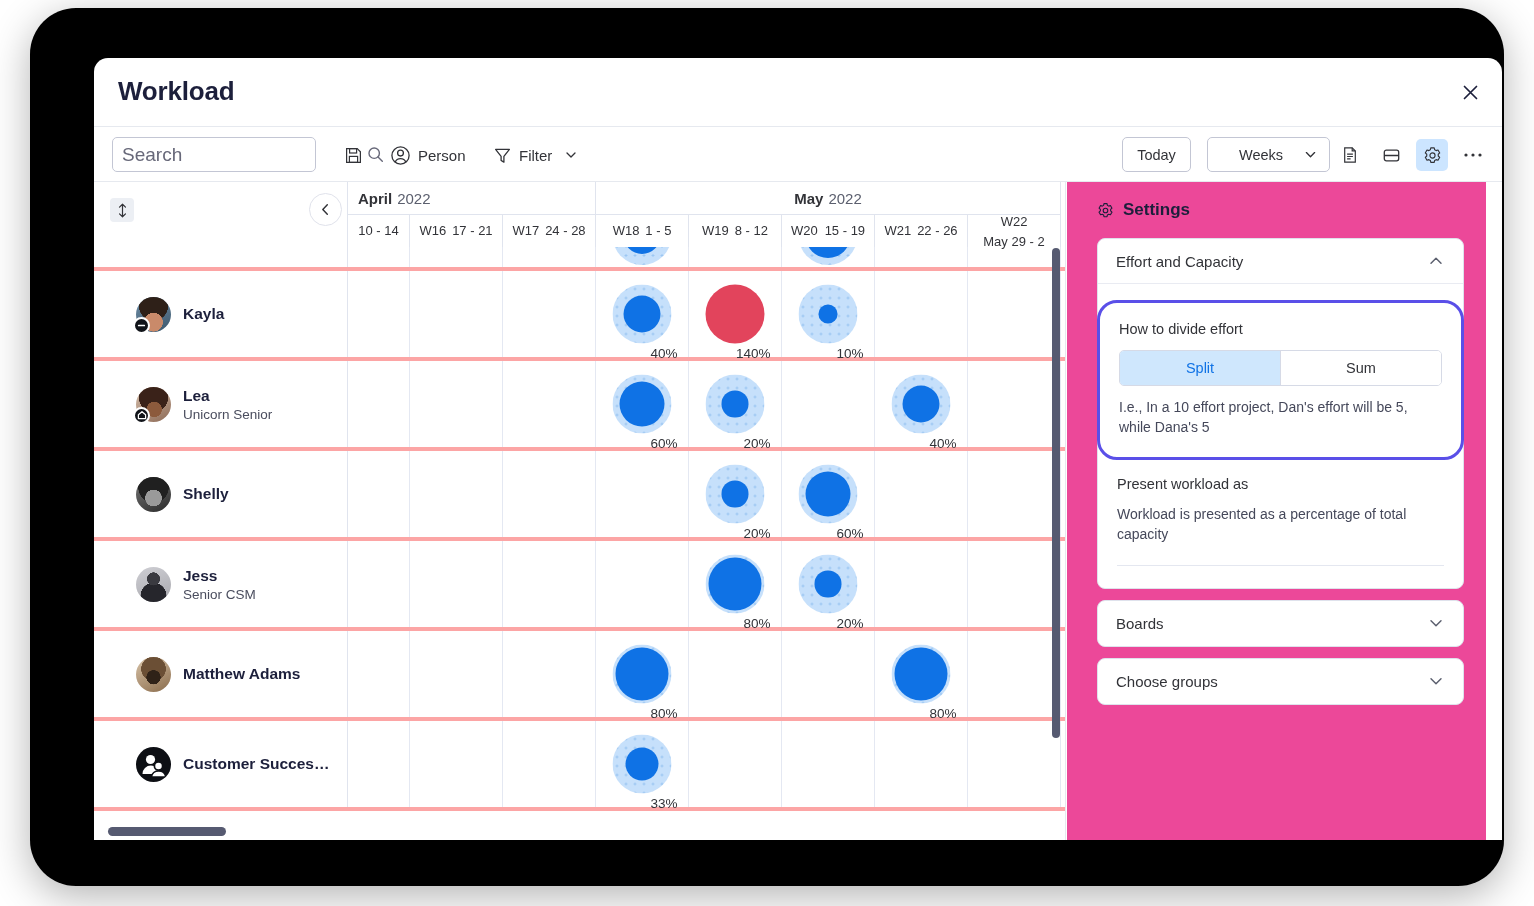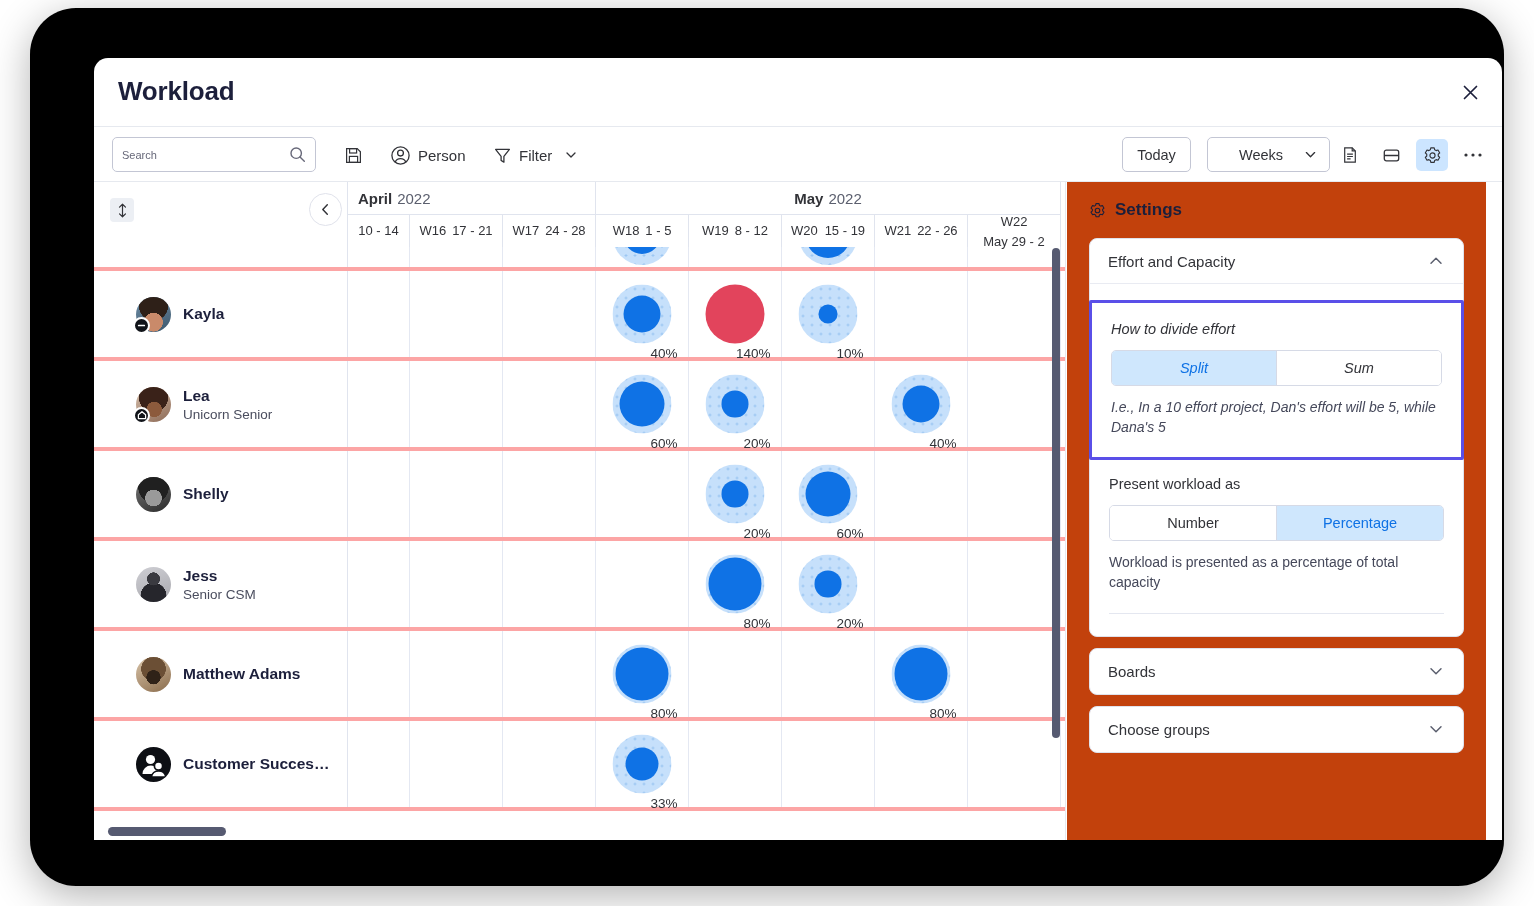--- a/index.html
+++ b/index.html
@@ -65,21 +65,21 @@
     width: 204px; height: 35px;
     border: 1px solid #c3c6d4;
     border-radius: 5px;
     display: flex; align-items: center;
     padding: 0 9px;
     background: #fff;
   }
   #search-input {
     flex: 1; border: none; outline: none;
     font-family: "Liberation Sans", sans-serif;
-    font-size: 11px; color: #323338;
+    font-size: 19px; color: #323338;
     background: transparent;
   }
   #search-input::placeholder { color: #676879; }
 
   .tb-btn {
     position: absolute;
     display: flex; align-items: center; gap: 7px;
     height: 32px;
     padding: 0 6px;
     border-radius: 5px;
@@ -319,22 +319,22 @@
     border-radius: 5px;
     z-index: 6;
     cursor: pointer;
   }
 
   
   #settings-pane {
     position: absolute;
     left: 973px; top: 0;
     width: 419px; height: 658px;
-    background: #c2410c;
-    padding: 18px 22px 0 22px;
+    background: #ec4899;
+    padding: 18px 22px 0 30px;
     overflow: hidden;
   }
   #settings-title-row {
     display: flex; align-items: center; gap: 9px;
     margin-bottom: 18px;
   }
   #settings-title {
     font-size: 17px; font-weight: 700; color: #1c1f3b;
   }
 
@@ -351,23 +351,22 @@
     font-size: 15px;
     color: #323338;
     cursor: pointer;
   }
   .sec-head.open { border-bottom: 1px solid #e9ebf2; }
   .sec-body { padding: 16px 0 8px 0; }
 
   #divide-effort-block {
     margin: 0 -1px;
     border: 3px solid #5a4fe8;
-    border-radius: 2px;
+    border-radius: 20px;
     padding: 18px 19px 19px 19px;
-    font-style: italic;
   }
   .field-label {
     font-size: 14.5px;
     color: #323338;
     margin-bottom: 13px;
   }
   .toggle-group {
     display: flex;
     height: 36px;
     border: 1px solid #d6dae6;
@@ -878,24 +877,20 @@
               <div class="field-label">How to divide effort</div>
               <div class="toggle-group">
                 <div class="toggle-opt active">Split</div>
                 <div class="toggle-opt">Sum</div>
               </div>
               <div class="field-help">I.e., In a 10 effort project, Dan's effort will be 5, while Dana's 5</div>
             </div>
 
             <div id="present-workload-block">
               <div class="field-label">Present workload as</div>
-              <div class="toggle-group">
-                <div class="toggle-opt">Number</div>
-                <div class="toggle-opt active">Percentage</div>
-              </div>
               <div class="field-help">Workload is presented as a percentage of total capacity</div>
               <div id="settings-inner-divider"></div>
             </div>
 
           </div>
         </div>
 
 
         <div class="sec-card">
           <div class="sec-head">

